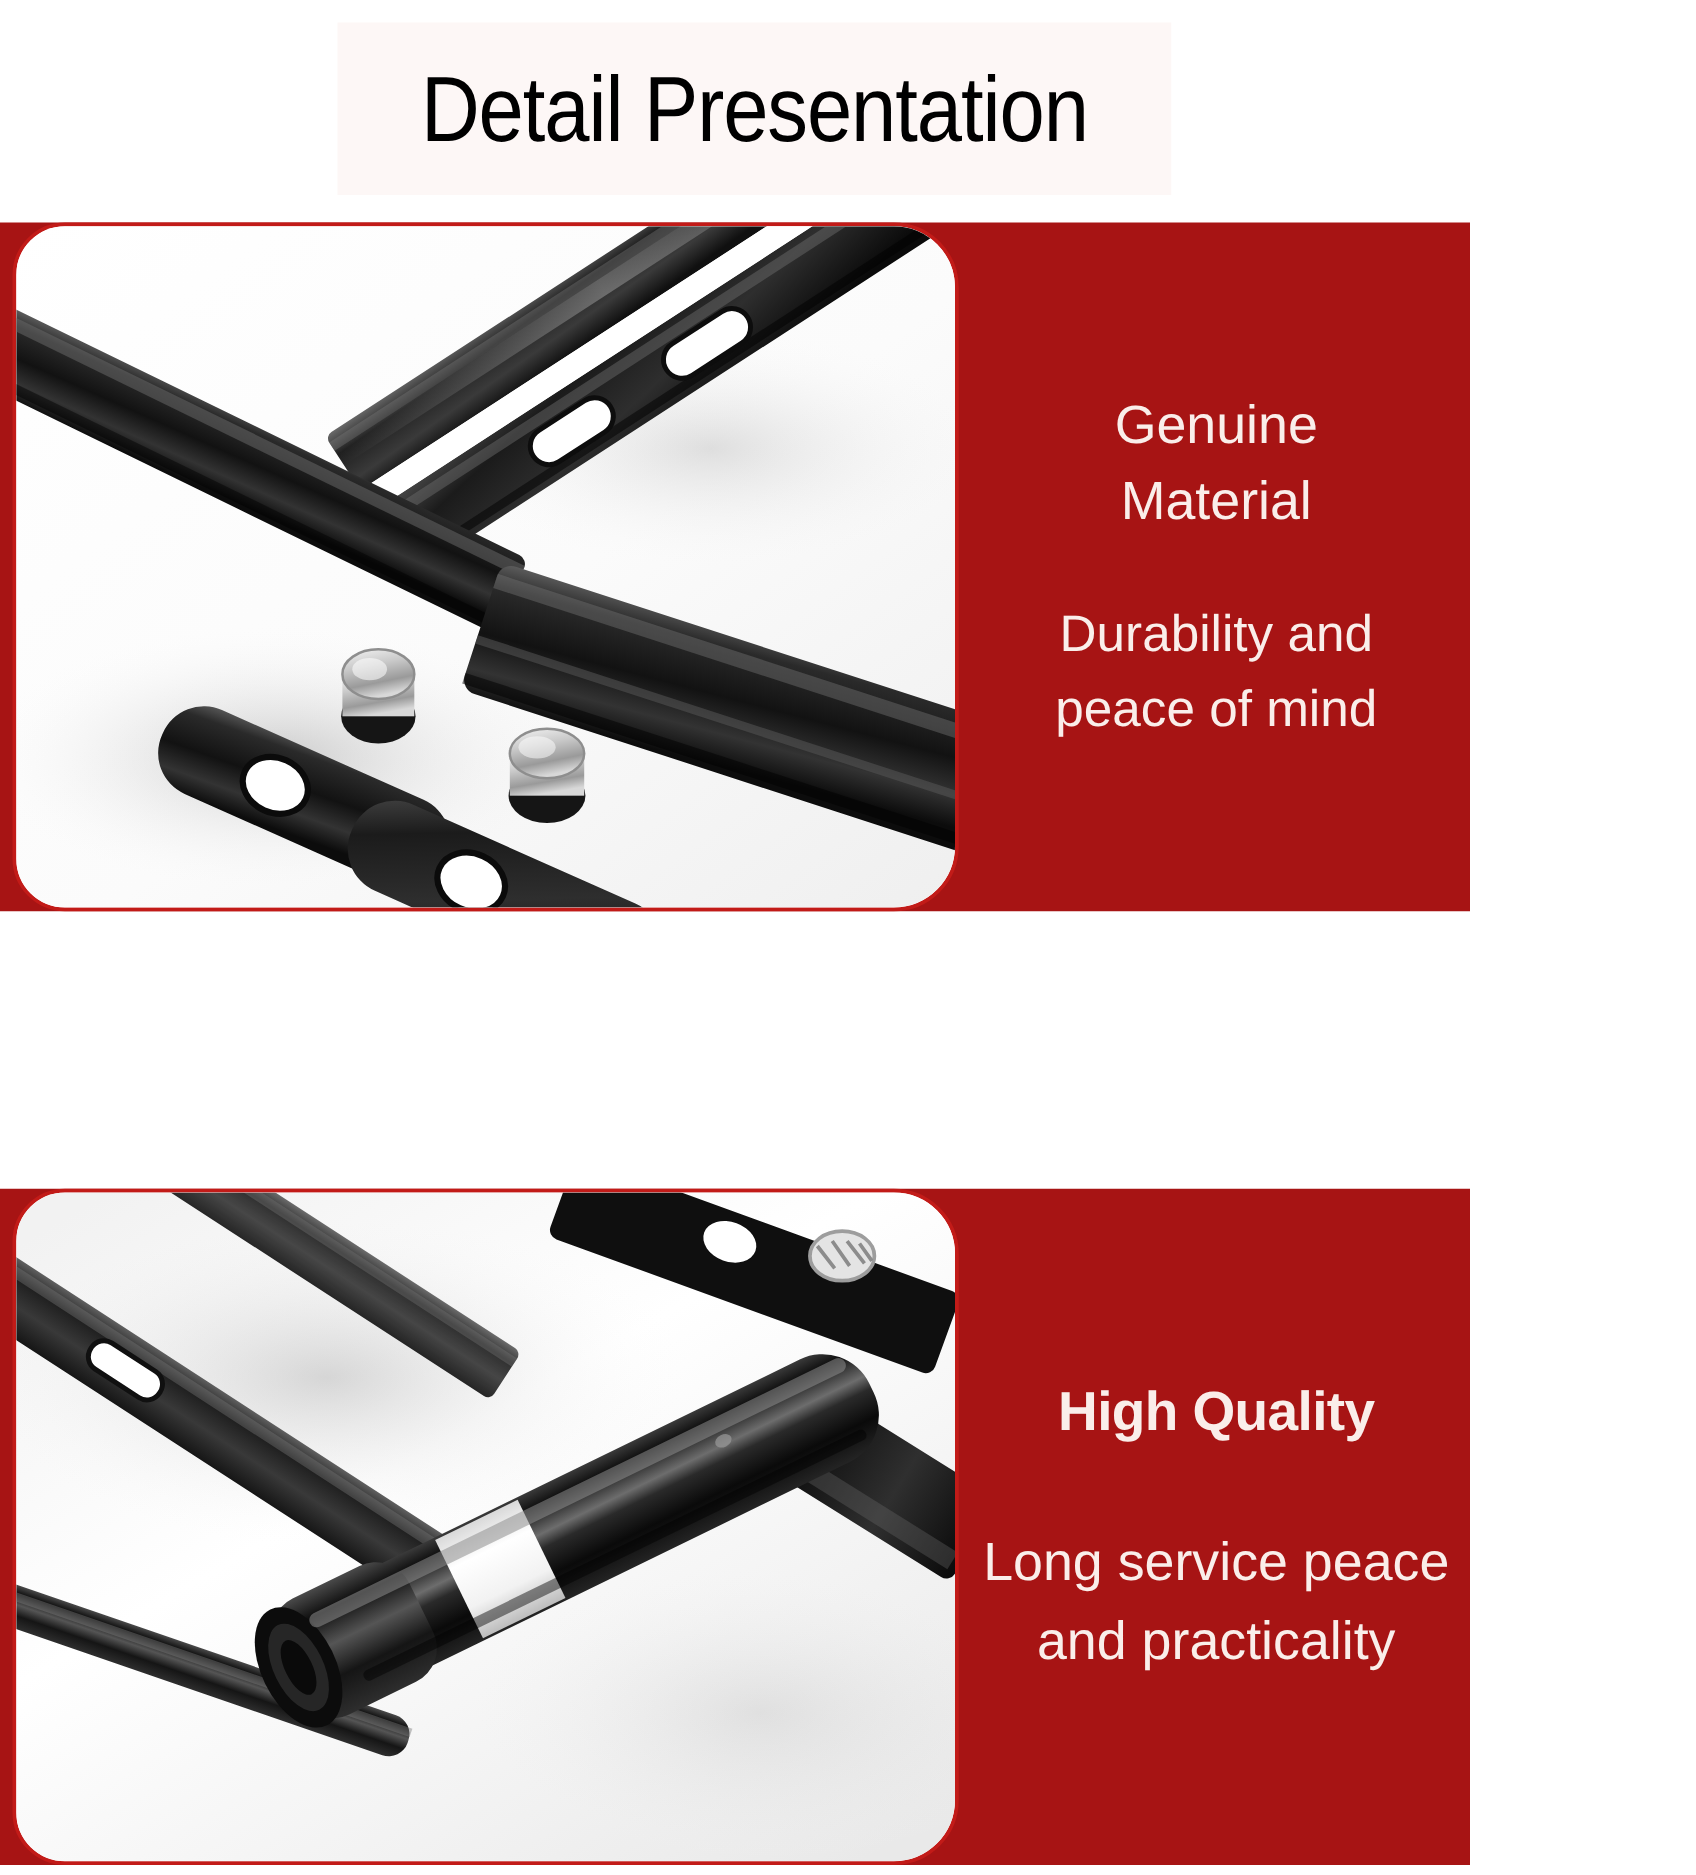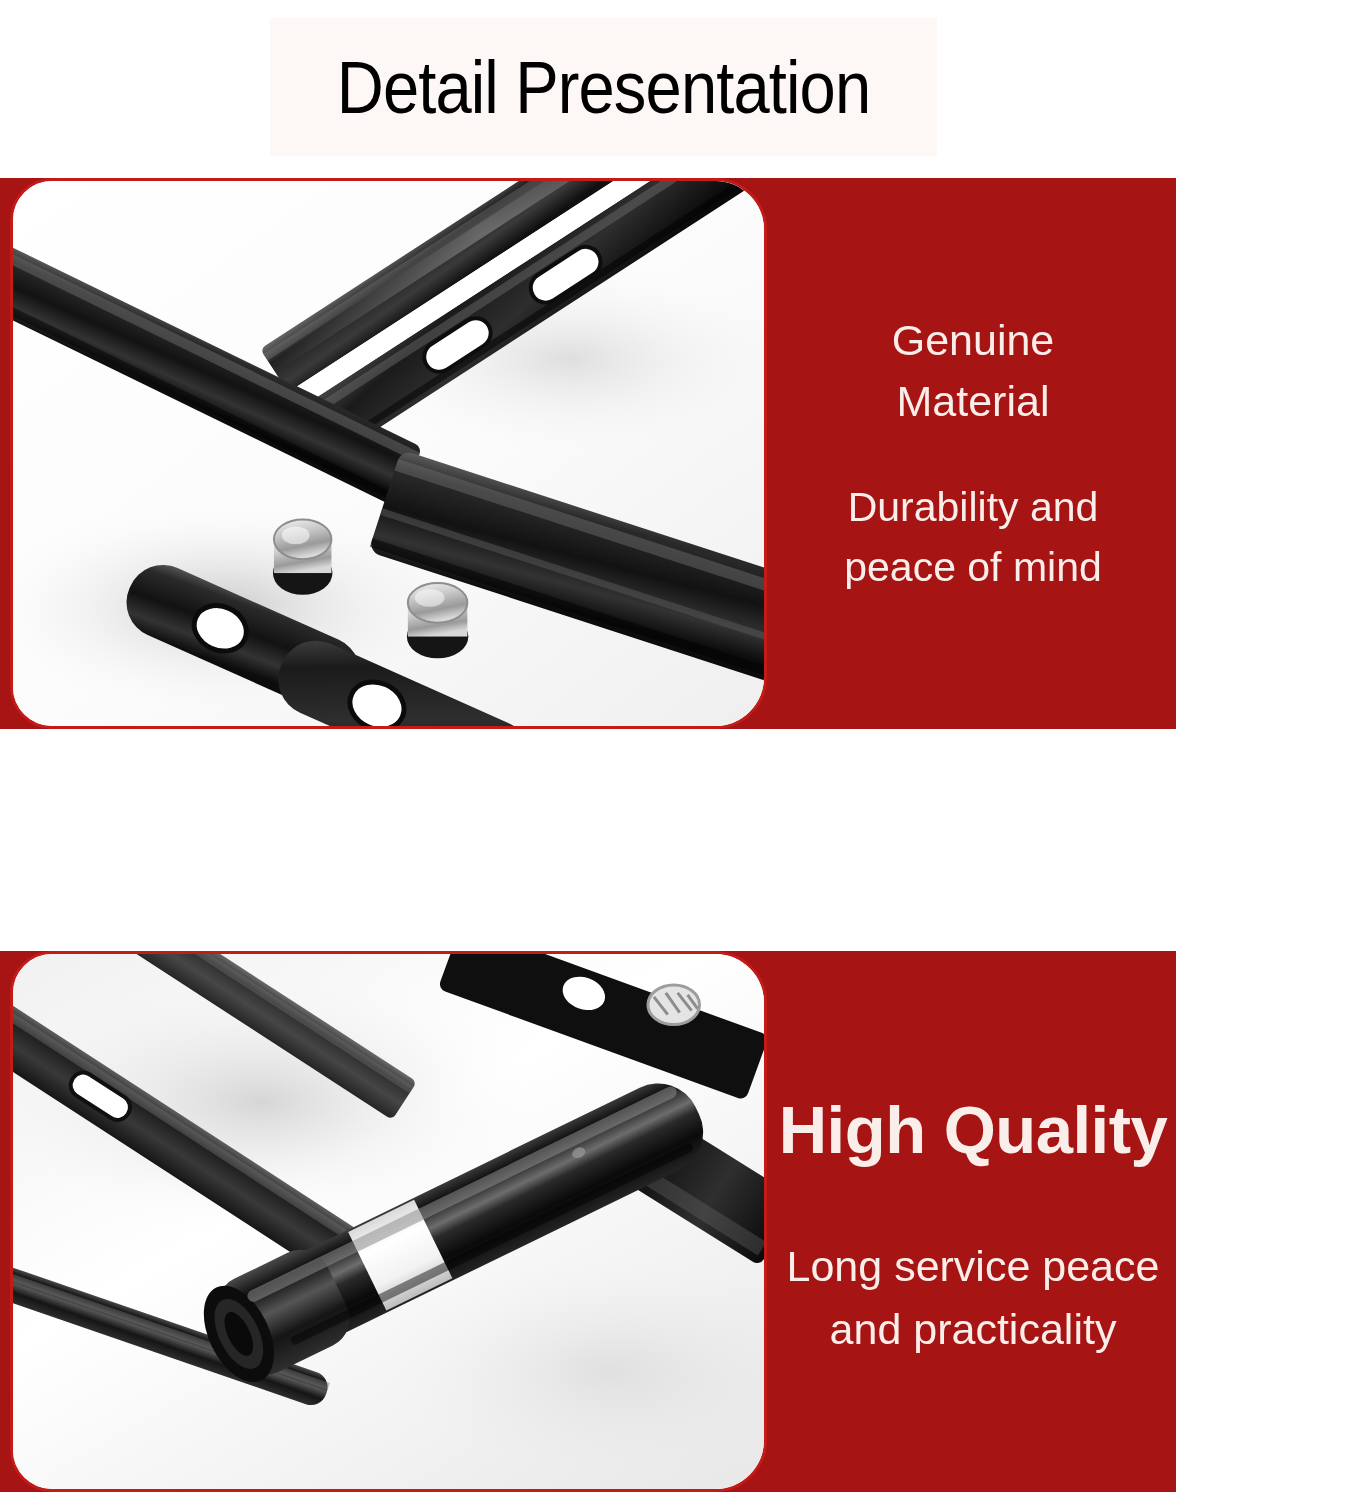--- a/index.html
+++ b/index.html
@@ -100,21 +100,21 @@
     font-weight: 400;
     line-height: 1.46;
     white-space: pre-line;
   }
 
   
   .panel-1 .headline { font-size: 43px; margin-bottom: 46px; }
   .panel-1 .subline  { font-size: 41px; }
 
   
-  .panel-2 .headline { font-size: 67px; font-weight: 700; margin-bottom: 58px; letter-spacing: -0.5px; }
+  .panel-2 .headline { font-size: 44px; font-weight: 700; margin-bottom: 58px; letter-spacing: -0.5px; }
   .panel-2 .subline  { font-size: 43px; }
 </style>
 </head>
 <body>
 
 <div class="title-band"></div>
 <div class="page-title">Detail Presentation</div>
 
 <div class="panel panel-1">
 

